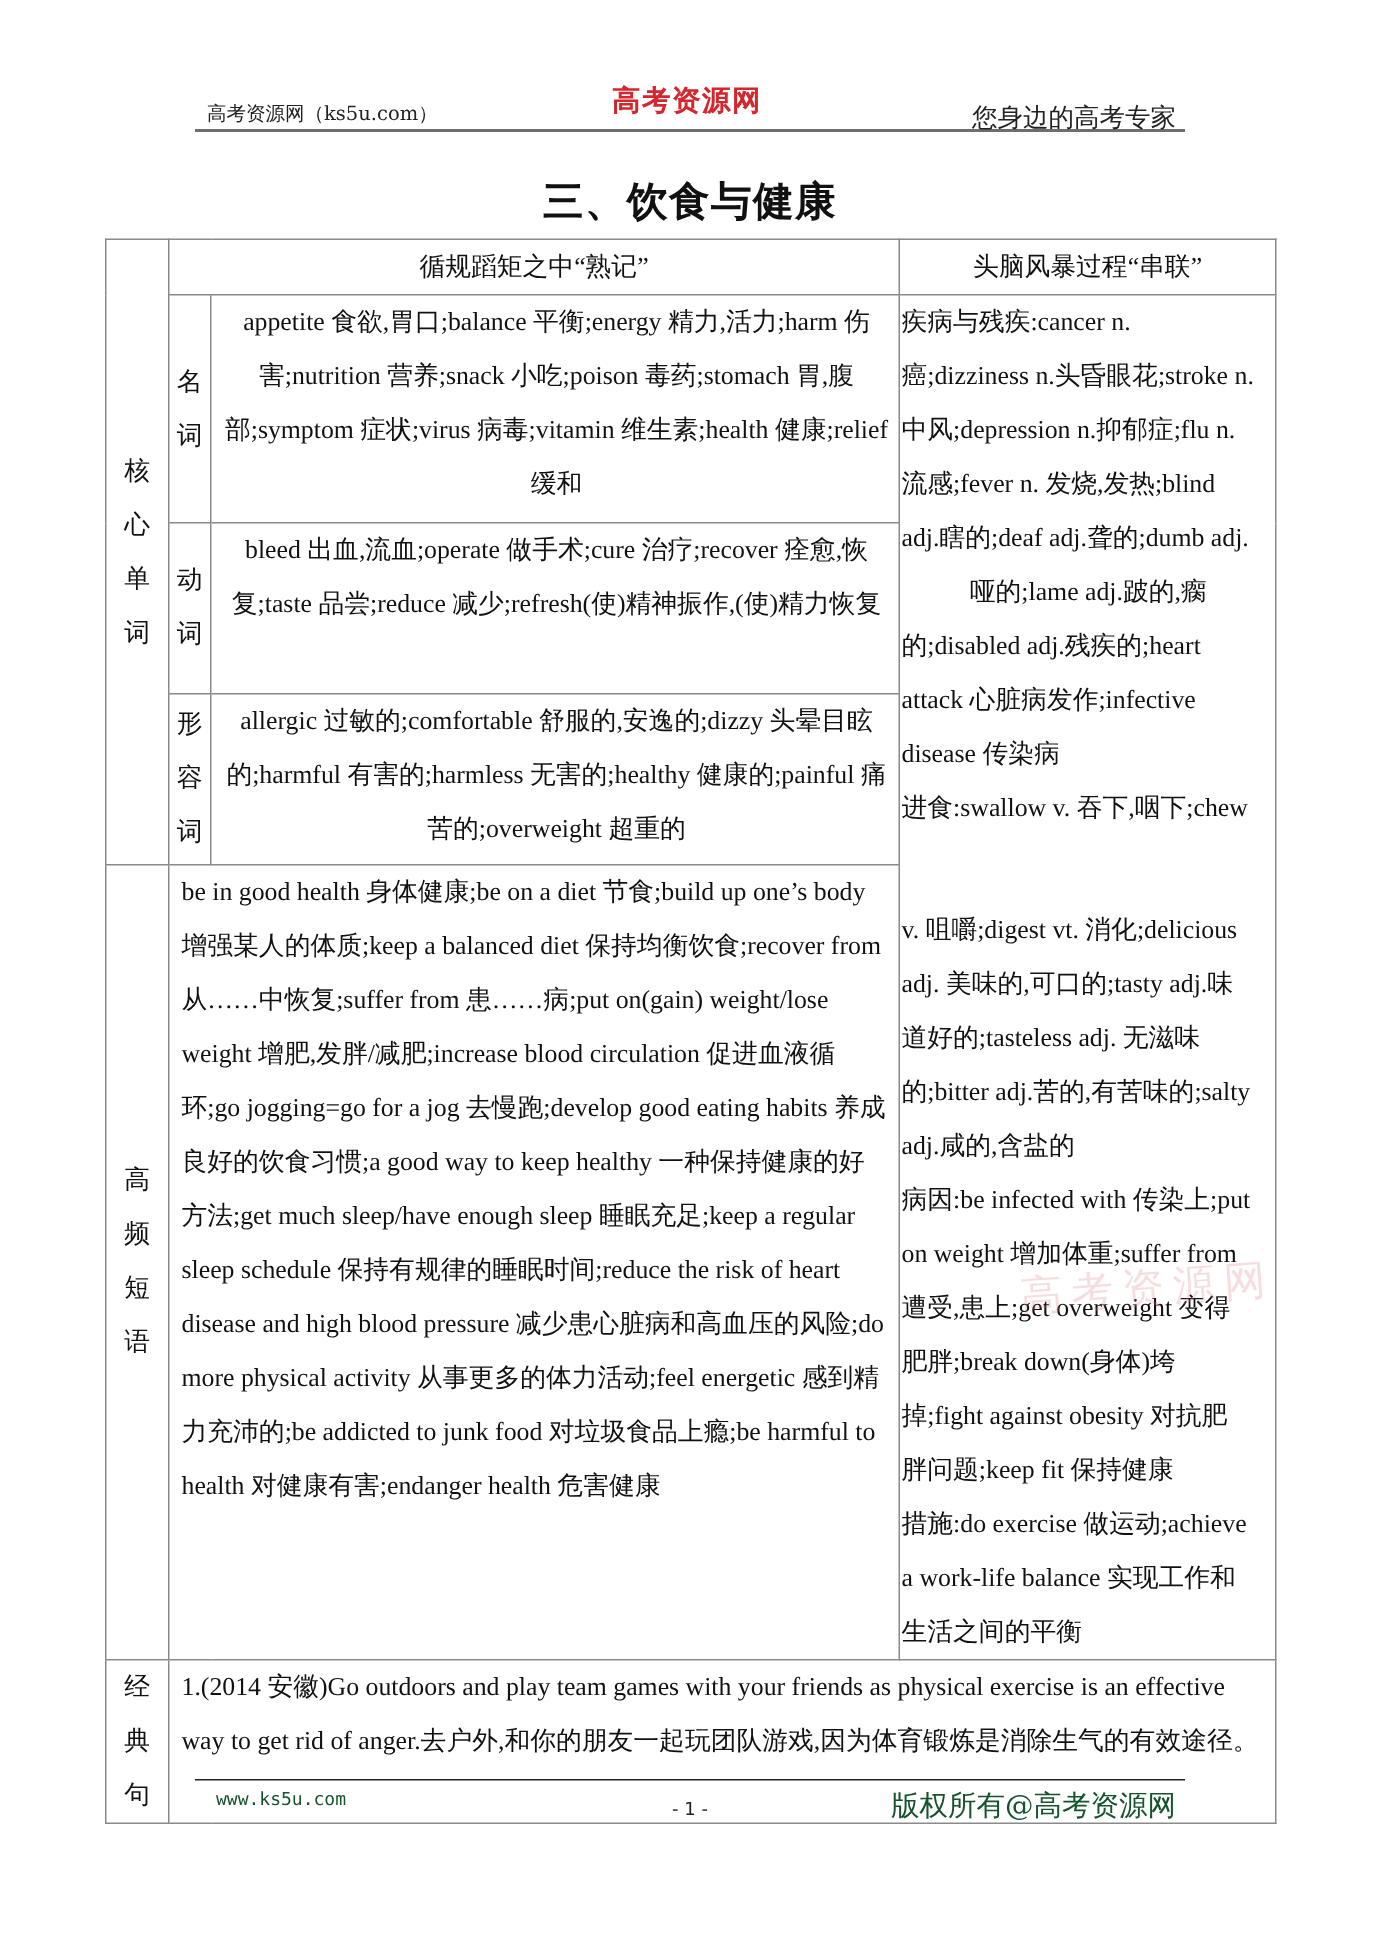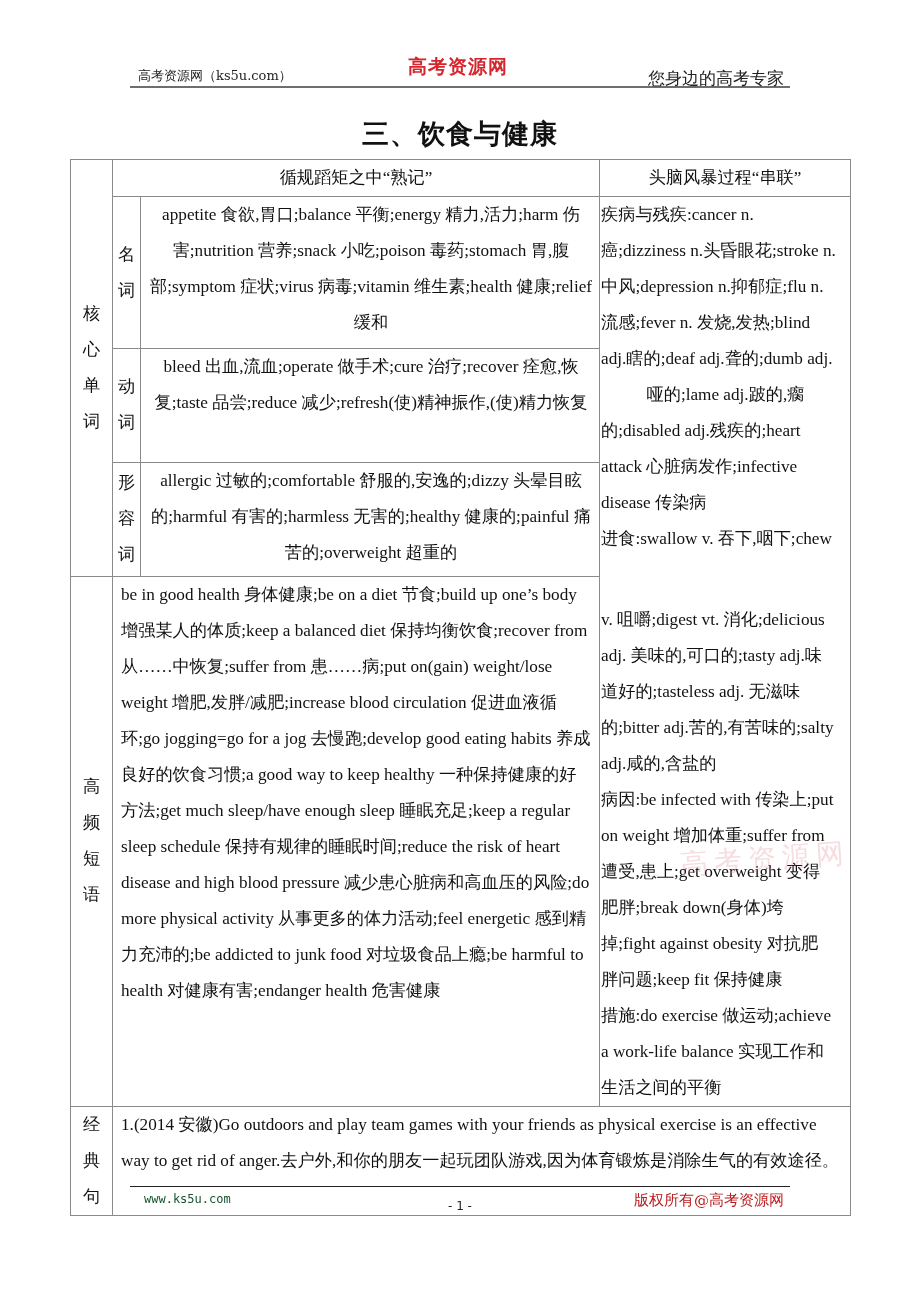--- a/index.html
+++ b/index.html
@@ -22,21 +22,21 @@
   .hdr-cell { text-align: center; height: 36px; line-height: 36px !important; font-size: 17px; }
   .txt { padding: 0 6px 0 8px; text-align: center; word-break: break-word; }
   .txt-wide { padding: 0 6px 0 8px; }
   .right-col { padding: 0 0 0 1px; overflow: hidden; white-space: normal; }
 
   .watermark { position: absolute; left: 680px; top: 840px; color: rgba(220,120,130,0.25); font-size: 28px; letter-spacing: 6px; transform: rotate(-4deg); pointer-events: none; font-family: "DejaVu Serif", serif; }
 
   .page-footer { position: absolute; left: 130px; top: 1186px; width: 660px; border-top: 1.5px solid #222; height: 30px; }
   .ftr-left { position: absolute; left: 2px; top: 5px; font-size: 12px; color: #14532d; font-family: "DejaVu Sans Mono", monospace; margin-left: 12px; }
   .ftr-center { position: absolute; left: 318px; top: 12px; font-size: 12px; color: #222; font-family: "DejaVu Sans", sans-serif; }
-  .ftr-right { position: absolute; right: 6px; top: 4px; font-size: 15px; color: #b91c1c; font-family: "DejaVu Serif", serif; }
+  .ftr-right { position: absolute; right: 6px; top: 4px; font-size: 19px; color: #14532d; font-family: "DejaVu Serif", serif; }
 </style>
 </head>
 <body>
 
 <div class="page-header">
   <span class="hdr-left">高考资源网（ks5u.com）</span>
   <span class="hdr-center">高考资源网</span>
   <span class="hdr-right">您身边的高考专家</span>
 </div>
 

